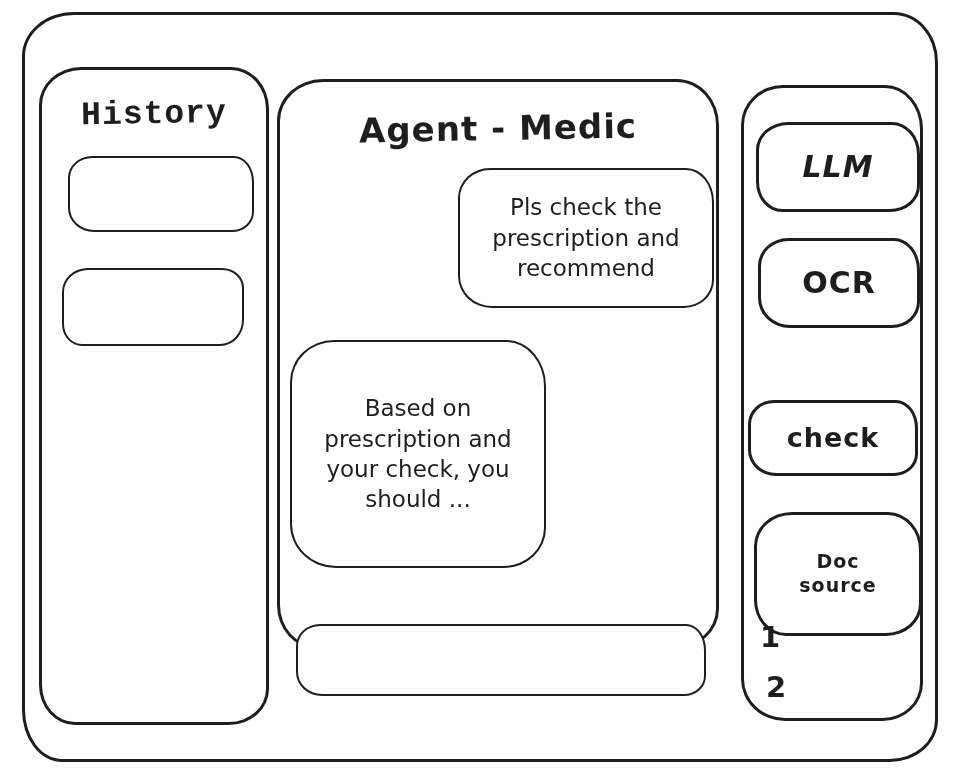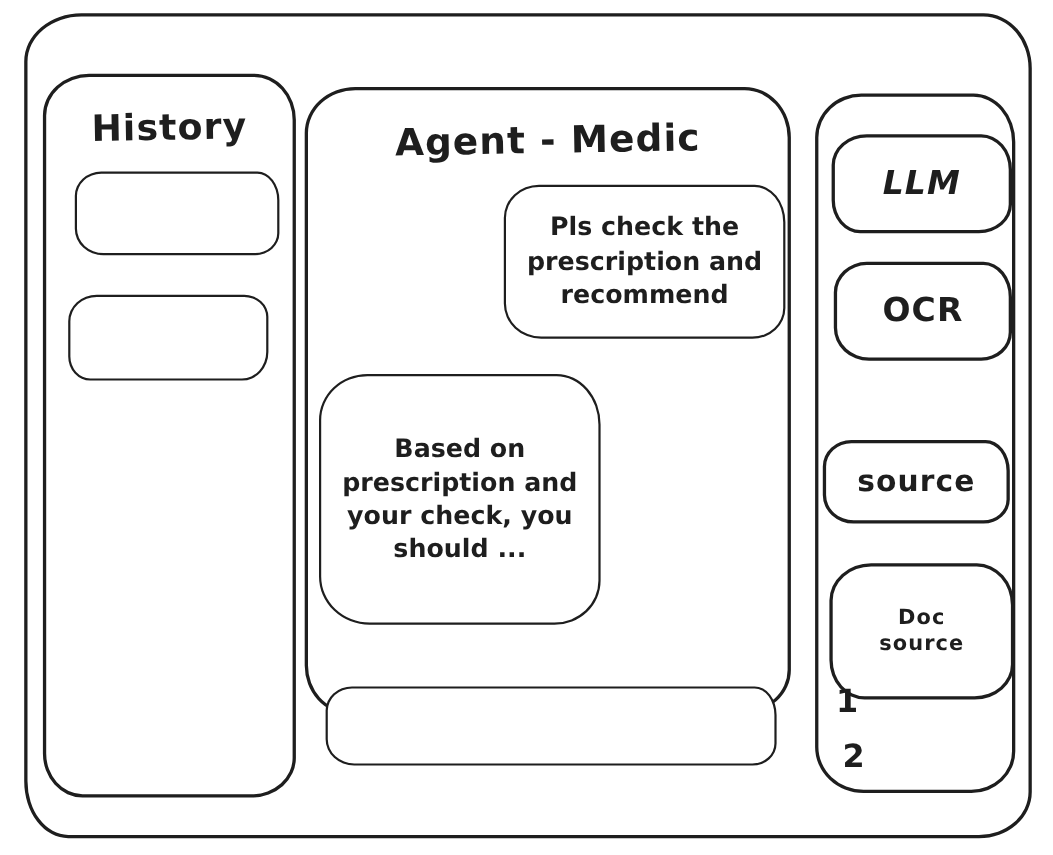--- a/index.html
+++ b/index.html
@@ -22,20 +22,21 @@
     background: #ffffff;
   }
   .frame {
     left: 22px; top: 12px; width: 916px; height: 750px;
     border-radius: 52px 44px 48px 40px / 44px 50px 42px 52px;
   }
   
   .history {
     left: 14px; top: 52px; width: 230px; height: 658px;
     border-radius: 42px 38px 40px 36px / 38px 42px 36px 40px;
+    font-family: Liberation Mono, monospace;
   }
   .panel-title {
     position: absolute;
     top: 26px; left: 0; width: 100%;
     text-align: center;
     font-size: 33px;
     font-weight: 700;
     letter-spacing: 1px;
     transform: rotate(-1deg);
   }
@@ -64,21 +65,21 @@
     font-weight: 700;
     letter-spacing: 1px;
     transform: rotate(-1deg);
   }
   .bubble {
     display: flex;
     align-items: center;
     justify-content: center;
     text-align: center;
     font-size: 23px;
-    font-weight: 700;
+    font-weight: 400;
     line-height: 1.32;
     padding: 8px 14px;
     border-width: 2.8px;
   }
   .bubble.user {
     left: 178px; top: 86px; width: 256px; height: 140px;
     border-radius: 32px 28px 30px 34px / 30px 34px 28px 32px;
   }
   .bubble.assistant {
     left: 10px; top: 258px; width: 256px; height: 228px;
@@ -162,20 +163,20 @@
     <main class="sketch chat">
       <div class="chat-title">Agent - Medic</div>
       <div class="sketch bubble user">Pls check the prescription and recommend</div>
       <div class="sketch bubble assistant">Based on prescription and your check, you should ...</div>
       <input class="chat-input" type="text" value="" style="">
     </main>
 
     <aside class="sketch tools">
       <button class="tool-btn llm">LLM</button>
       <button class="tool-btn ocr">OCR</button>
-      <button class="tool-btn params">source</button>
+      <button class="tool-btn params">check</button>
       <button class="tool-btn docsource">Doc source</button>
       <div class="doc-item one">1</div>
       <div class="doc-item two">2</div>
     </aside>
 
   </div>
 </div>
 
 </body></html>

